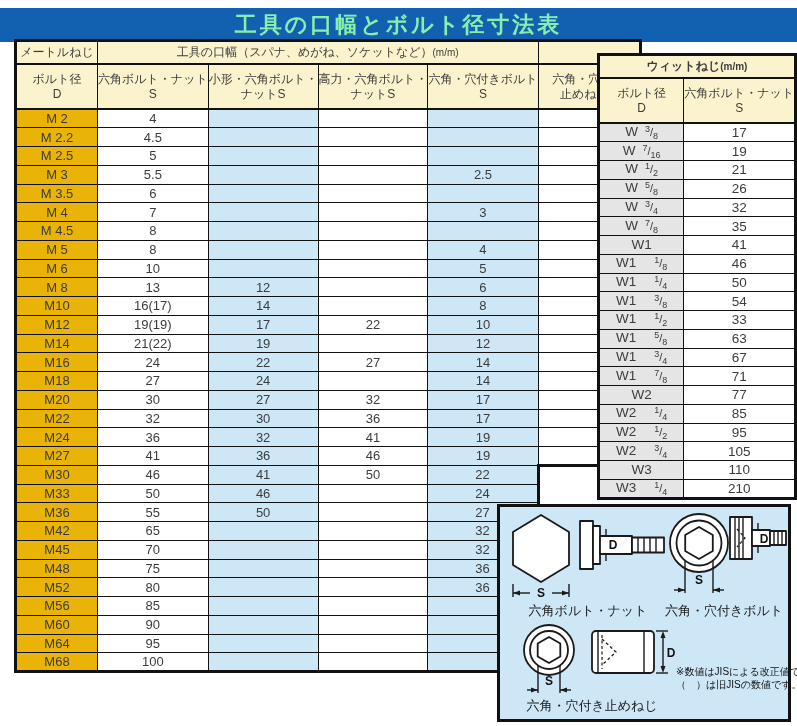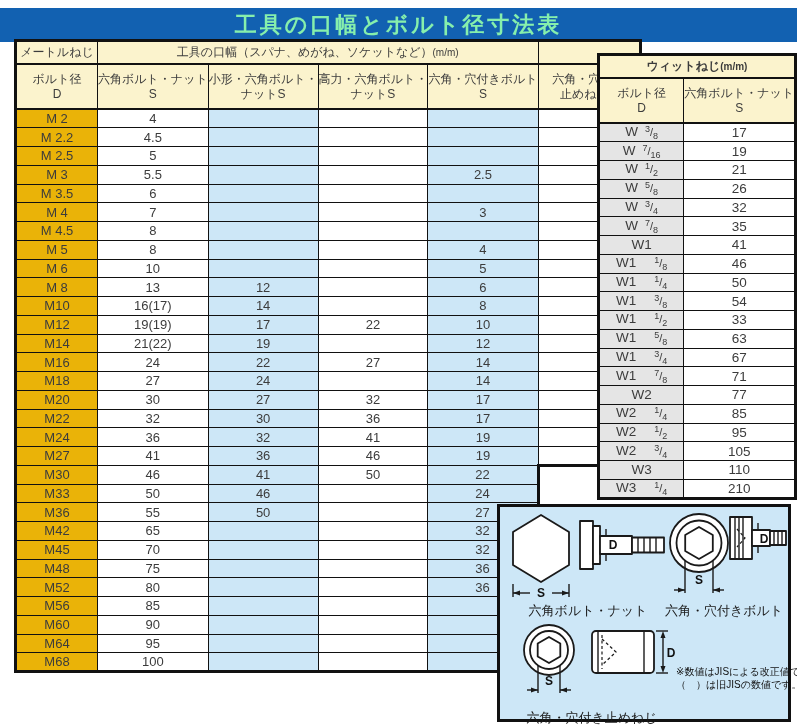--- a/index.html
+++ b/index.html
@@ -45,21 +45,21 @@
   .diag-svg{position:absolute;left:0;top:0;}
   .shape{fill:#fff;stroke:#1a1a1a;stroke-width:1.8;stroke-linejoin:round;}
   .ln{stroke:#1a1a1a;stroke-width:1.4;}
   .dash{fill:none;stroke:#1a1a1a;stroke-width:1.2;stroke-dasharray:3,2.5;}
   .ah{fill:#1a1a1a;}
   .dim{font-size:12px;font-weight:bold;fill:#111;text-anchor:middle;
        font-family:"Liberation Sans","DejaVu Sans",sans-serif;}
   .diag-label{position:absolute;font-size:13px;color:#1a1a1a;text-align:center;white-space:nowrap;}
   .lbl-hex{left:8px;top:95px;width:160px;}
   .lbl-socket{left:162px;top:95px;width:124px;}
-  .lbl-set{left:14px;top:202px;width:156px;}
+  .lbl-set{left:14px;top:190px;width:156px;}
   .note{position:absolute;left:176px;top:158px;width:110px;font-size:10px;line-height:13px;color:#111;white-space:nowrap;}
 </style>
 </head>
 <body>
 
 <div class="stage">
 
   <div class="title-bar">工具の口幅とボルト径寸法表</div>
 
   <table class="metric">

